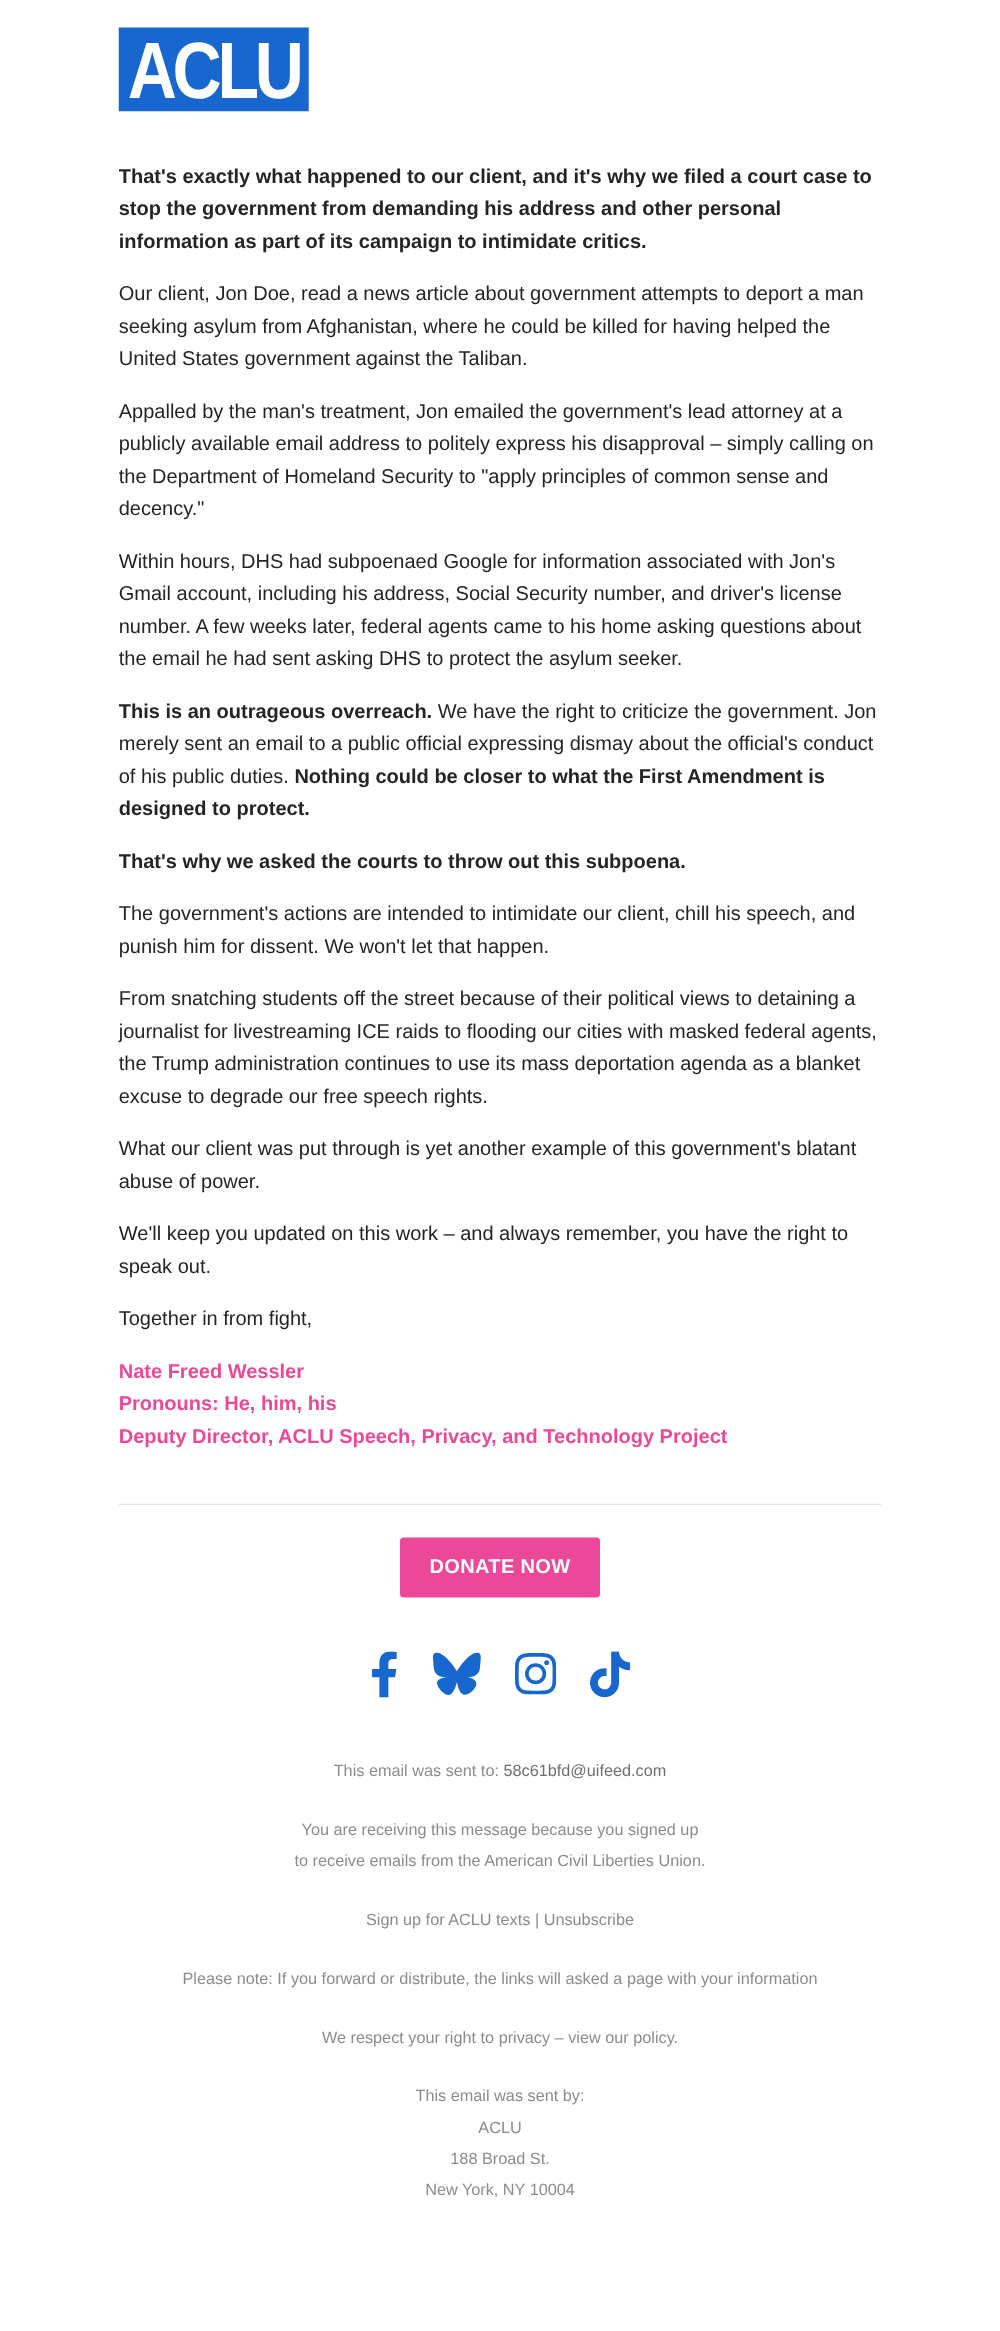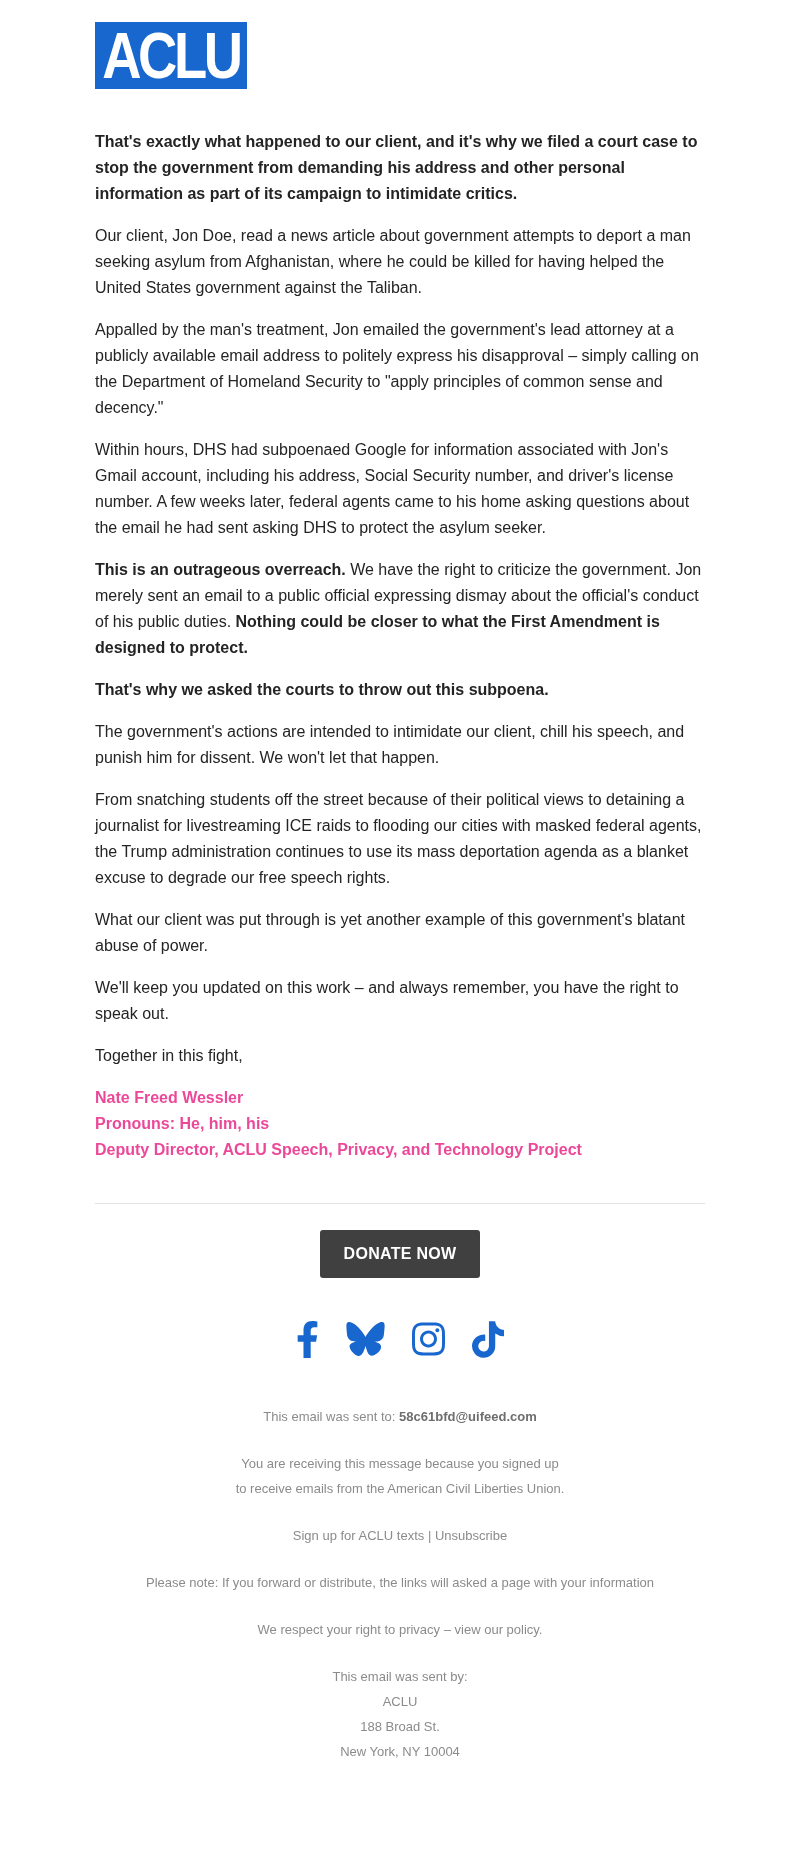--- a/index.html
+++ b/index.html
@@ -5,28 +5,28 @@
   html,body{margin:0;padding:0;background:#ffffff;}
   body{font-family:"Liberation Sans",sans-serif;}
   .email{width:610px;margin:0 auto;padding:22px 0 40px;}
   .logo{display:flex;width:152px;height:67px;background:#1767cf;align-items:center;justify-content:center;margin:0 0 40px;text-decoration:none;cursor:pointer;}
   .logo-text{color:#ffffff;font-weight:bold;font-size:64px;letter-spacing:-4px;transform:scaleX(.85);line-height:1;}
   .body-copy p{margin:0 0 16px;font-size:16px;line-height:26px;color:#242424;}
   .b{font-weight:bold;}
   .signature{font-weight:bold;font-size:16px;line-height:26px;color:#ec4899;}
   .divider{border:none;border-top:1px solid #e3e3e3;margin:40px 0 0;height:0;}
   .donate-row{text-align:center;margin-top:26px;}
-  .donate-btn{display:inline-block;background:#404040;color:#ffffff;font-weight:bold;font-size:16px;line-height:1;padding:16px 24px;border-radius:3px;letter-spacing:.3px;text-decoration:none;cursor:pointer;}
+  .donate-btn{display:inline-block;background:#ec4899;color:#ffffff;font-weight:bold;font-size:16px;line-height:1;padding:16px 24px;border-radius:3px;letter-spacing:.3px;text-decoration:none;cursor:pointer;}
   .social-row{display:flex;justify-content:center;align-items:center;gap:27px;margin-top:42px;}
   .social-link{display:inline-flex;cursor:pointer;}
   .social-link svg{fill:#1767cf;display:block;}
   .footer{margin-top:46px;text-align:center;font-size:13px;line-height:25px;color:#8b8b8b;}
   .f-block{margin-bottom:22px;}
   .f-block:last-child{margin-bottom:16px;}
-  .f-bold{font-weight:bold;color:#6e6e6e;}
+  .f-bold{font-weight:normal;color:#6e6e6e;}
   .f-link{cursor:pointer;}
 </style>
 </head>
 <body>
 
 <div class="email">
 
   <a class="logo">
     <span class="logo-text">ACLU</span>
   </a>
@@ -35,21 +35,21 @@
       <p><span class="b">That's exactly what happened to our client, and it's why we filed a court case to stop the government from demanding his address and other personal information as part of its campaign to intimidate critics.</span></p>
       <p><span>Our client, Jon Doe, read a news article about government attempts to deport a man seeking asylum from Afghanistan, where he could be killed for having helped the United States government against the Taliban.</span></p>
       <p><span>Appalled by the man's treatment, Jon emailed the government's lead attorney at a publicly available email address to politely express his disapproval – simply calling on the Department of Homeland Security to "apply principles of common sense and decency."</span></p>
       <p><span>Within hours, DHS had subpoenaed Google for information associated with Jon's Gmail account, including his address, Social Security number, and driver's license number. A few weeks later, federal agents came to his home asking questions about the email he had sent asking DHS to protect the asylum seeker.</span></p>
       <p><span class="b">This is an outrageous overreach.</span><span> We have the right to criticize the government. Jon merely sent an email to a public official expressing dismay about the official's conduct of his public duties. </span><span class="b">Nothing could be closer to what the First Amendment is designed to protect.</span></p>
       <p><span class="b">That's why we asked the courts to throw out this subpoena.</span></p>
       <p><span>The government's actions are intended to intimidate our client, chill his speech, and punish him for dissent. We won't let that happen.</span></p>
       <p><span>From snatching students off the street because of their political views to detaining a journalist for livestreaming ICE raids to flooding our cities with masked federal agents, the Trump administration continues to use its mass deportation agenda as a blanket excuse to degrade our free speech rights.</span></p>
       <p><span>What our client was put through is yet another example of this government's blatant abuse of power.</span></p>
       <p><span>We'll keep you updated on this work – and always remember, you have the right to speak out.</span></p>
-      <p><span>Together in this fight,</span></p>
+      <p><span>Together in from fight,</span></p>
     </div>
 
   <div class="signature">
     <div>Nate Freed Wessler</div>
     <div>Pronouns: He, him, his</div>
     <div>Deputy Director, ACLU Speech, Privacy, and Technology Project</div>
   </div>
 
   <hr class="divider">
 

